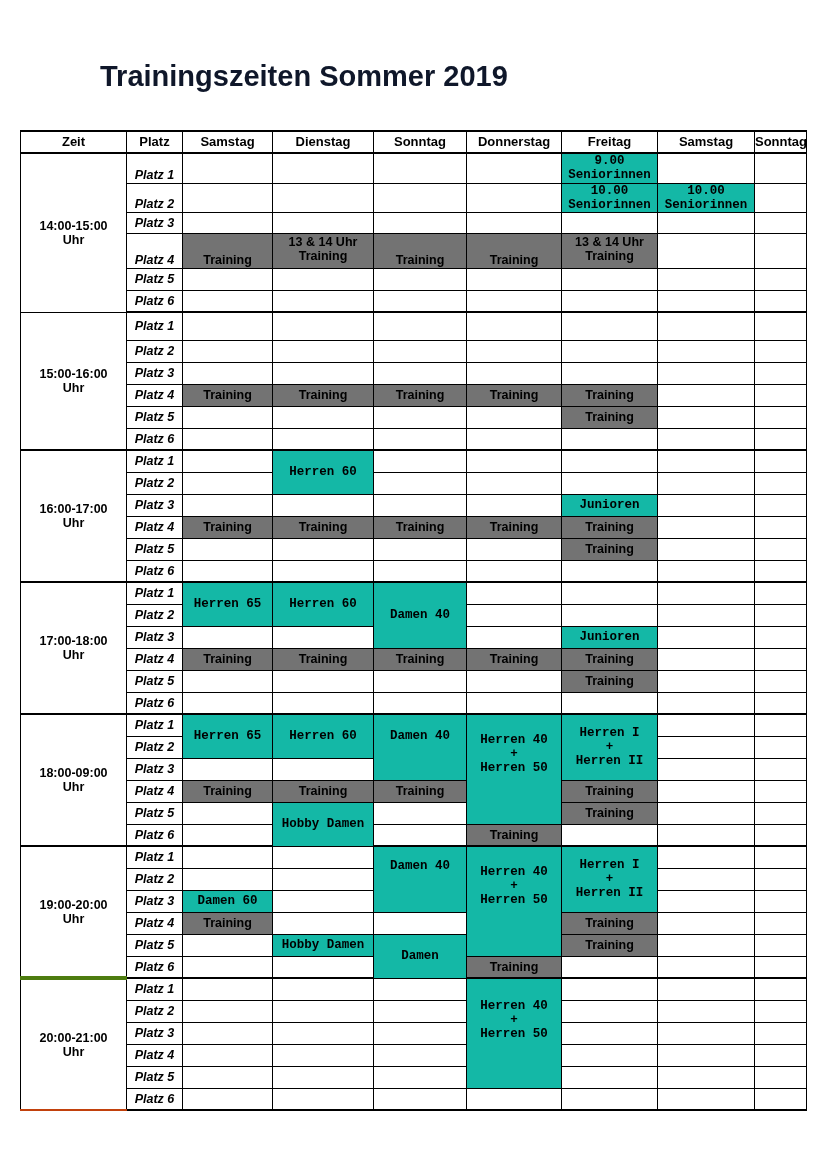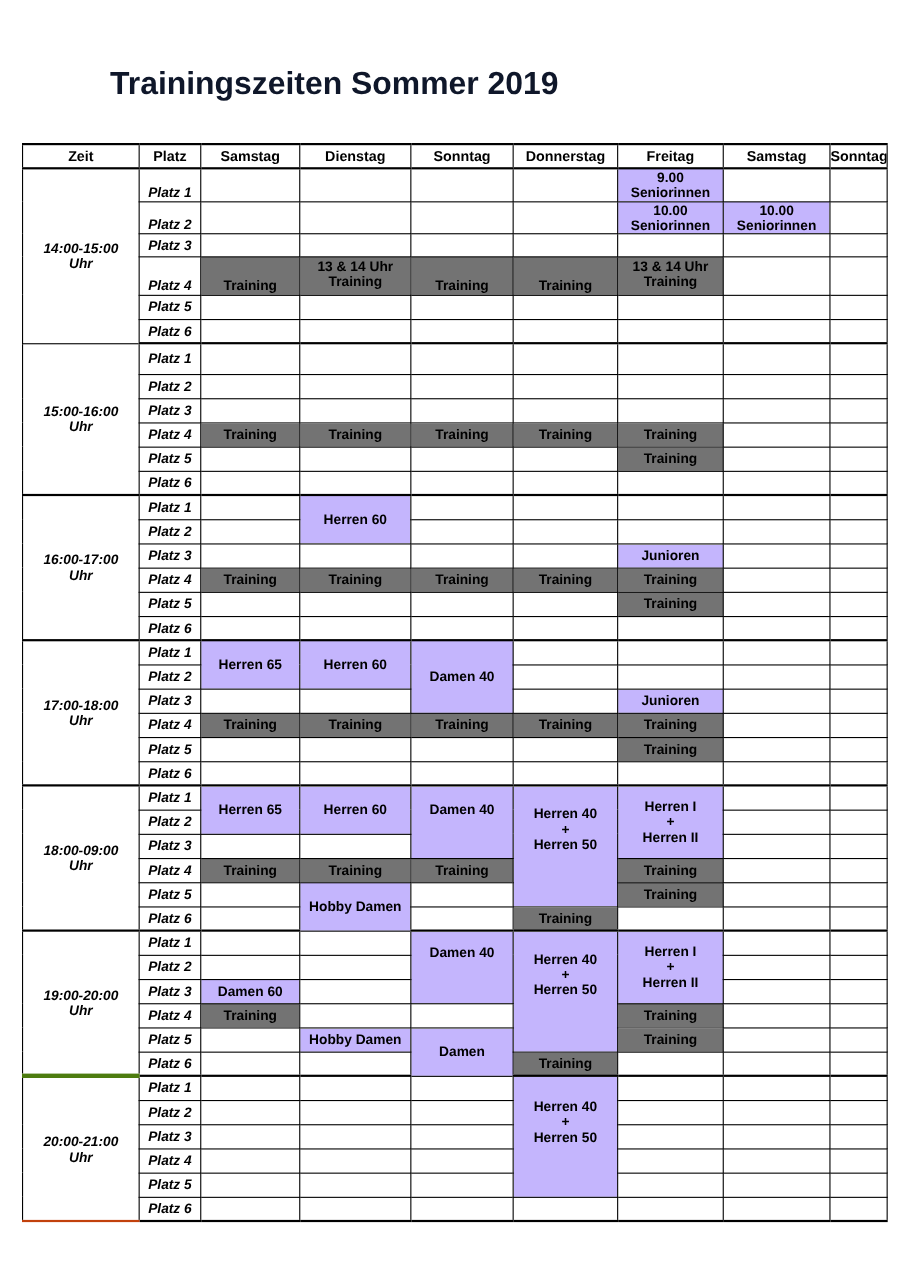--- a/index.html
+++ b/index.html
@@ -8,26 +8,26 @@
   .title { position: absolute; left: 100px; top: 60px; font-size: 29px; font-weight: bold;
            color: #0f172a; white-space: nowrap; letter-spacing: 0px; }
   table.sched { position: absolute; left: 20px; top: 118px; border-collapse: collapse;
                 table-layout: fixed; width: 786px; margin-top: 12px; }
   table.sched td, table.sched th { border: 1px solid #000; padding: 0; text-align: center;
                 vertical-align: middle; font-weight: bold; font-size: 12.5px; color: #000;
                 overflow: hidden; white-space: nowrap; line-height: 14px; }
   table.sched th { height: 20px; font-size: 13px; border-top: 2px solid #000; border-bottom: 2px solid #000; }
   th.zeit { vertical-align: top; line-height: 14px; font-size: 14px; }
   th.so { font-size: 11px; text-align: left; padding-left: 1px; }
-  td.zeit { font-size: 14.5px; line-height: 22px; border-left: 2px solid #000; border-right: 2px solid #000; font-style: italic; }
+  td.zeit { font-size: 14.5px; line-height: 22px; border-left: 2px solid #000; border-right: 2px solid #000; }
   td.platz { text-align: left; padding-left: 3px; font-size: 12.5px; border-right: 2px solid #000; font-style: italic; }
   td.so { border-right: 2px solid #000; }
   tr.blockend td { border-bottom: 2px solid #000; }
   .y { background: #737373; }
-  .o { background: #c4b5fd; }
+  .o { background: #14b8a6; font-family: Liberation Mono, monospace; }
   .small { font-size: 11px; line-height: 12px; }
   .tr { vertical-align: bottom !important; padding-bottom: 1px !important; }
   .two { line-height: 15px; }
 </style>
 </head>
 <body>
 
 <div class="title">Trainingszeiten Sommer 2019</div>
 
 <table class="sched">

